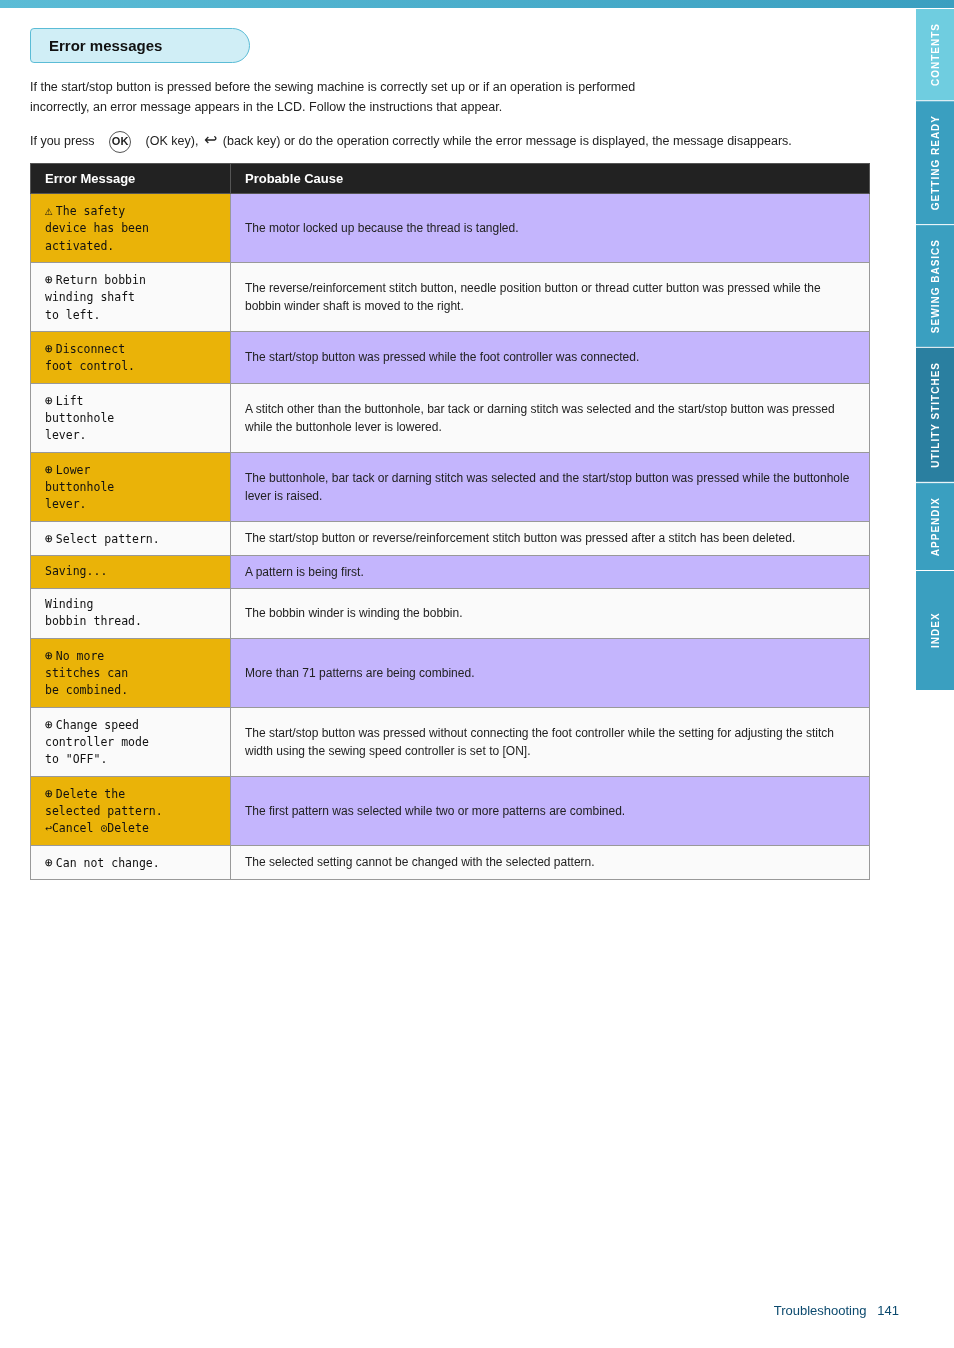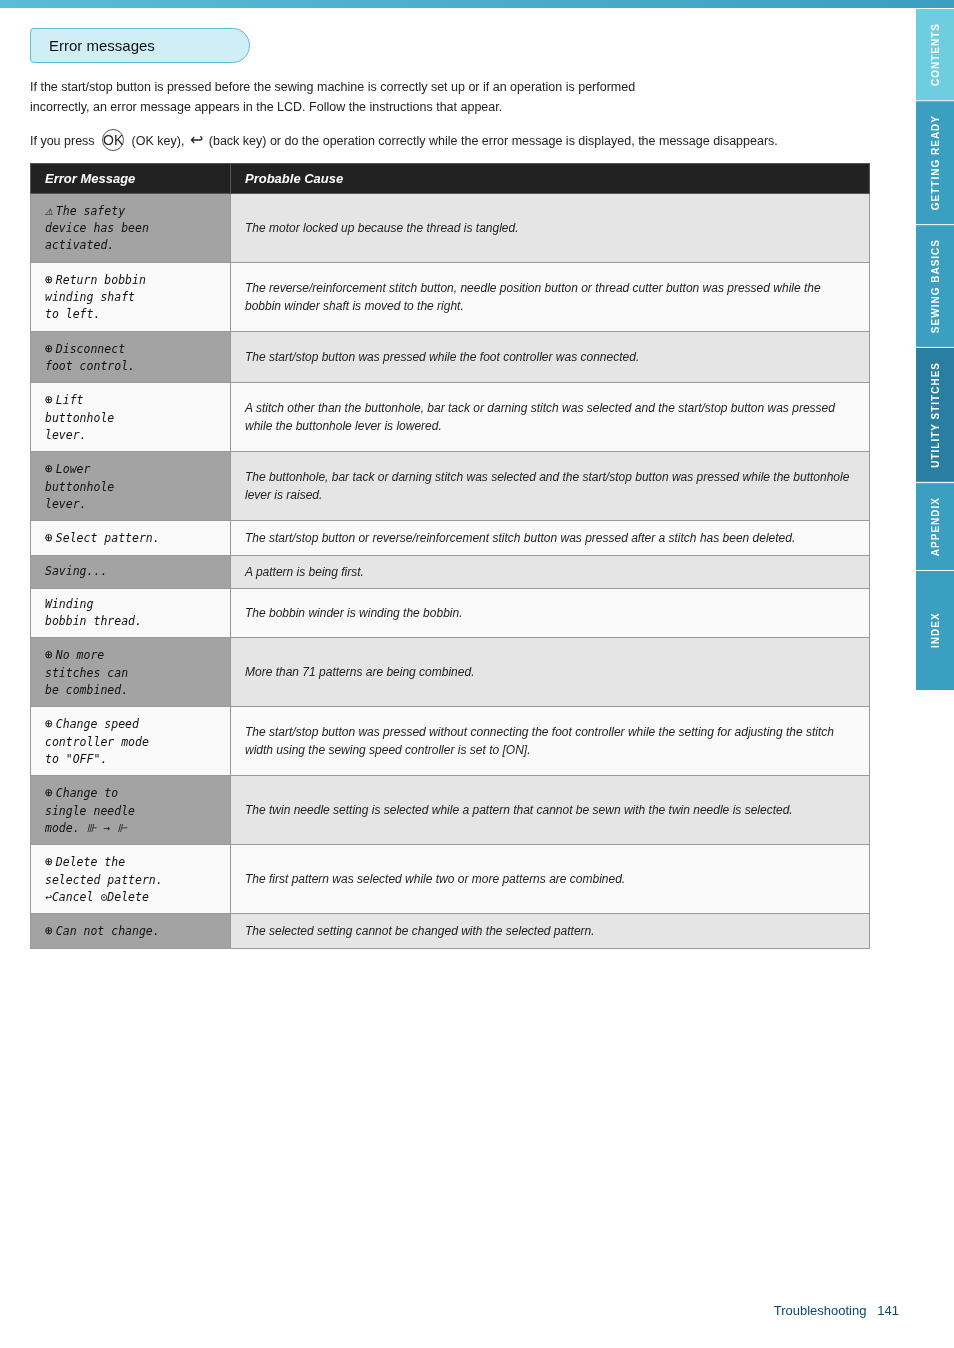--- a/index.html
+++ b/index.html
@@ -71,56 +71,55 @@
       background: #d0eef6;
       border: 1.5px solid #5bbcd6;
       border-radius: 4px 18px 18px 4px;
       padding: 8px 18px;
       display: inline-block;
       margin-bottom: 14px;
       min-width: 220px;
     }
     .section-title-box span {
       font-size: 15px;
-      font-weight: normal;
+      font-weight: bold;
       color: #111;
     }
 
     
     .intro-text {
       font-size: 12.5px;
       line-height: 1.6;
       margin-bottom: 10px;
       max-width: 840px;
     }
     .intro-text .key-badge {
       display: inline-flex;
       align-items: center;
       justify-content: center;
       border: 1px solid #555;
       border-radius: 50%;
       width: 22px;
       height: 22px;
-      font-size: 14px;
-      font-weight: normal;
-      margin: 0 4px;
+      font-size: 11px;
+      font-weight: bold;
+      margin: 0 11px;
     }
     .intro-text .back-icon {
       display: inline-block;
       font-size: 16px;
       margin: 0 2px;
     }
 
     
     .error-table {
       width: 100%;
       border-collapse: collapse;
       margin-top: 10px;
       max-width: 840px;
-      font-style: italic;
     }
     .error-table th {
       background: #222;
       color: #fff;
       font-weight: bold;
       padding: 7px 14px;
       text-align: left;
       font-size: 13px;
       border: 1px solid #555;
     }
@@ -129,24 +128,24 @@
       padding: 7px 14px;
       vertical-align: middle;
       font-size: 12px;
       line-height: 1.5;
     }
     .error-table td.msg-cell {
       width: 200px;
       font-family: monospace;
       font-size: 11.5px;
       color: #111;
-      background: #a3a3a3;
+      background: #eab308;
     }
     .error-table td.cause-cell {
-      background: #e5e5e5;
+      background: #c4b5fd;
     }
     .error-table tr:nth-child(even) td {
       background: #fafafa;
     }
     .warning-icon {
       font-size: 13px;
       margin-right: 3px;
     }
 
     
@@ -235,24 +234,20 @@
         </tr>
         <tr>
           <td class="msg-cell"><span class="warning-icon">⊕</span>No more<br>stitches can<br>be combined.</td>
           <td class="cause-cell">More than 71 patterns are being combined.</td>
         </tr>
         <tr>
           <td class="msg-cell"><span class="warning-icon">⊕</span>Change speed<br>controller mode<br>to "OFF".</td>
           <td class="cause-cell">The start/stop button was pressed without connecting the foot controller while the setting for adjusting the stitch width using the sewing speed controller is set to [ON].</td>
         </tr>
         <tr>
-          <td class="msg-cell"><span class="warning-icon">⊕</span>Change to<br>single needle<br>mode. ⊪ → ⊩</td>
-          <td class="cause-cell">The twin needle setting is selected while a pattern that cannot be sewn with the twin needle is selected.</td>
-        </tr>
-        <tr>
           <td class="msg-cell"><span class="warning-icon">⊕</span>Delete the<br>selected pattern.<br>↩Cancel ⊙Delete</td>
           <td class="cause-cell">The first pattern was selected while two or more patterns are combined.</td>
         </tr>
         <tr>
           <td class="msg-cell"><span class="warning-icon">⊕</span>Can not change.</td>
           <td class="cause-cell">The selected setting cannot be changed with the selected pattern.</td>
         </tr>
       </tbody>
   </table>
 </div>

